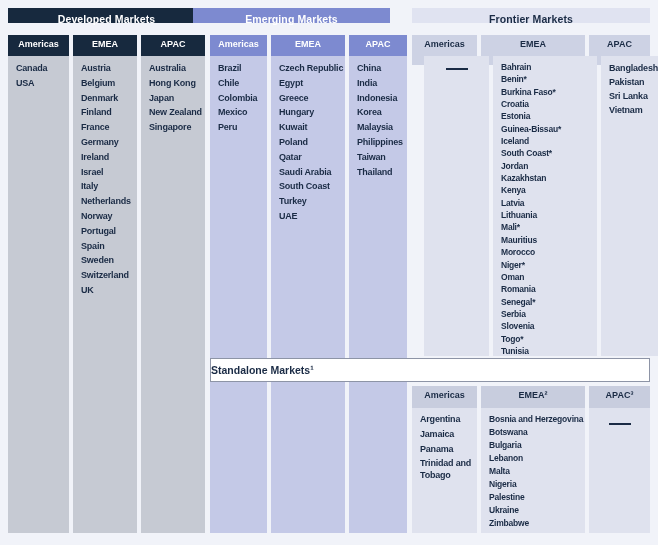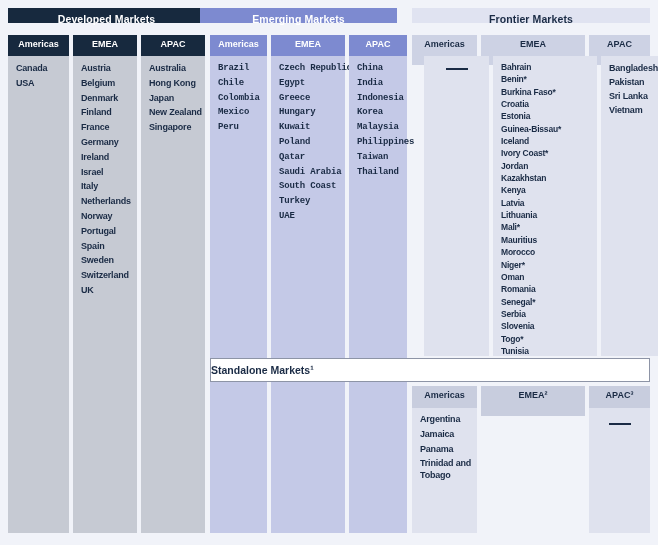--- a/index.html
+++ b/index.html
@@ -7,33 +7,33 @@
     position:relative;width:658px;height:545px;
     background:var(--page-bg,#f1f3f9);
     font-family:"Liberation Sans",sans-serif;
     color:var(--navy-text,#1a2b45);
     overflow:hidden;
   }
   
   .hdr{position:absolute;top:8px;height:15px;line-height:23px;text-align:center;
        font-weight:bold;font-size:10.5px;letter-spacing:0.1px;}
   .hdr.dev{left:8px;width:197px;background:var(--navy,#17293e);color:#fff;}
-  .hdr.emg{left:200px;width:197px;background:var(--peri,#7d8ad0);color:#fff;}
+  .hdr.emg{left:193px;width:197px;background:var(--peri,#7d8ad0);color:#fff;}
   .hdr.frt{left:412px;width:238px;background:var(--frt-hdr,#e0e3f1);color:var(--navy-text,#1a2b45);}
   
   .sub{position:absolute;top:35px;height:30px;line-height:18px;text-align:center;
        font-weight:bold;font-size:9px;}
   .sub.dev{background:var(--navy,#17293e);color:#fff;}
   .sub.emg{background:var(--peri,#7d8ad0);color:#fff;}
   .sub.frt{background:var(--frt-chip,#cdd2e4);color:var(--navy-text,#1a2b45);}
   .sub.sa{top:386px;background:var(--sa-chip,#c8cdde);color:var(--navy-text,#1a2b45);}
   
   .body{position:absolute;top:56px;box-sizing:border-box;padding:5px 0 12px 8px;}
   .body.dev{height:477px;background:var(--dev-body,#c6cad3);}
-  .body.emg{height:352px;background:var(--emg-body,#c4c9e7);font-family:Liberation Mono, monospace;}
+  .body.emg{height:352px;background:var(--emg-body,#c4c9e7);}
   .body.frt{height:300px;background:var(--frt-body,#dfe2ee);margin-left:12px;}
   .body.emg-low{top:386px;height:147px;background:var(--emg-body,#c4c9e7);padding:0;}
   .body.sa{top:408px;height:125px;background:var(--sa-body,#dfe2ee);}
   .body.center{padding-left:0;padding-right:0;}
   
   .c-da{left:8px;width:61px;}   .c-de{left:73px;width:64px;}   .c-dp{left:141px;width:64px;}
   .c-ea{left:210px;width:57px;} .c-ee{left:271px;width:74px;}  .c-ep{left:349px;width:58px;}
   .c-fa{left:412px;width:65px;} .c-fe{left:481px;width:104px;} .c-fp{left:589px;width:61px;}
   
   .item{font-weight:bold;white-space:nowrap;letter-spacing:-0.2px;}
@@ -134,21 +134,21 @@
     <div class="dash"></div>
   </div>
   <div class="body frt c-fe list-fe">
       <div class="item">Bahrain</div>
       <div class="item">Benin*</div>
       <div class="item">Burkina Faso*</div>
       <div class="item">Croatia</div>
       <div class="item">Estonia</div>
       <div class="item">Guinea-Bissau*</div>
       <div class="item">Iceland</div>
-      <div class="item">Ivory Coast*</div>
+      <div class="item">South Coast*</div>
       <div class="item">Jordan</div>
       <div class="item">Kazakhstan</div>
       <div class="item">Kenya</div>
       <div class="item">Latvia</div>
       <div class="item">Lithuania</div>
       <div class="item">Mali*</div>
       <div class="item">Mauritius</div>
       <div class="item">Morocco</div>
       <div class="item">Niger*</div>
       <div class="item">Oman</div>
@@ -174,17 +174,28 @@
 
   <div class="sub sa c-fa">Americas</div>
   <div class="sub sa c-fe">EMEA²</div>
   <div class="sub sa c-fp">APAC³</div>
   <div class="body sa c-fa list-sa">
       <div class="item">Argentina</div>
       <div class="item">Jamaica</div>
       <div class="item">Panama</div>
       <div class="item">Trinidad and Tobago</div>
     </div>
+  <div class="body sa c-fe list-se">
+      <div class="item">Bosnia and Herzegovina</div>
+      <div class="item">Botswana</div>
+      <div class="item">Bulgaria</div>
+      <div class="item">Lebanon</div>
+      <div class="item">Malta</div>
+      <div class="item">Nigeria</div>
+      <div class="item">Palestine</div>
+      <div class="item">Ukraine</div>
+      <div class="item">Zimbabwe</div>
+    </div>
   <div class="body sa c-fp center">
     <div class="dash"></div>
   </div>
 
 </div>
 
 </body></html>

